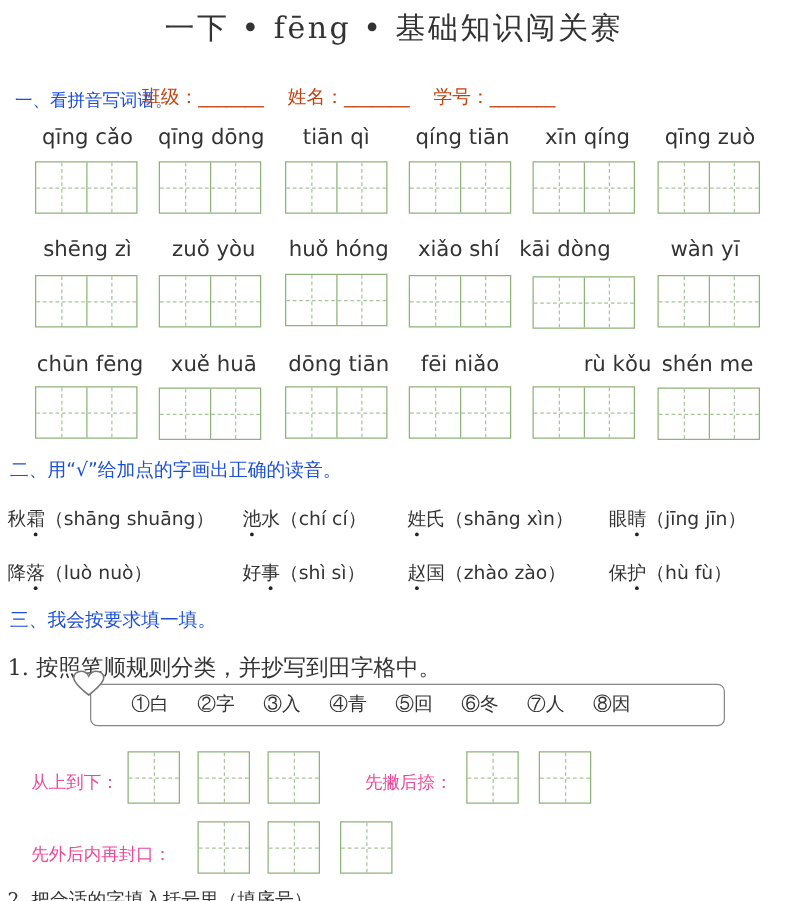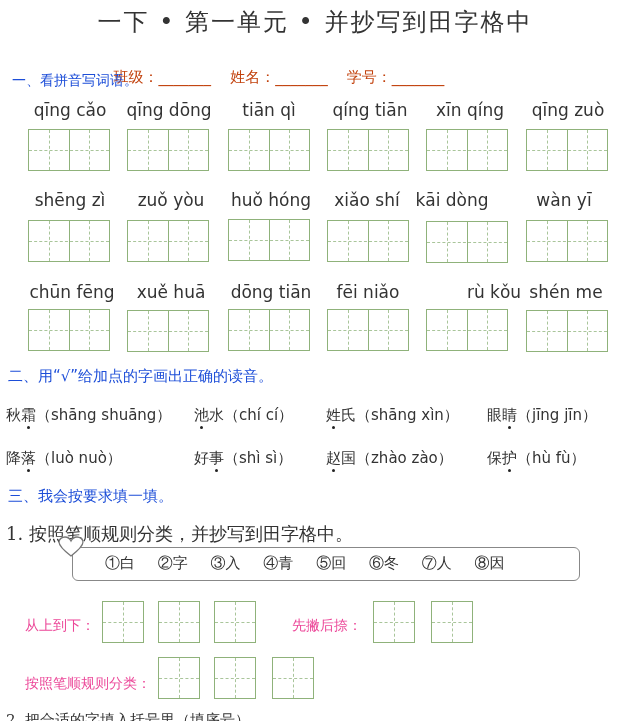--- a/index.html
+++ b/index.html
@@ -28,21 +28,21 @@
   .charbox { left: 72px; top: 547px; width: 508px; height: 34px; border: 1.5px solid #888;
              border-radius: 6px; box-sizing: border-box; }
   .charbox .items { position: absolute; left: 32px; top: 6px; font-size: 15px; font-family: "DejaVu Serif", serif; color: #333; white-space: nowrap; }
   .charbox .items span { margin-right: 18px; }
   .heart { left: 58px; top: 536px; width: 26px; height: 22px; }
   .label3 { font-size: 14px; color: #ec4899; font-family: "DejaVu Sans", sans-serif; }
 </style>
 </head>
 <body>
 
-<div class="abs title">一下 • 第一单元 • 并抄写到田字格中</div>
+<div class="abs title">一下 • fēng • 基础知识闯关赛</div>
 
 <div class="abs info">
   <span>班级：</span><span>_______</span>&nbsp;&nbsp;&nbsp;&nbsp;<span>姓名：</span><span>_______</span>&nbsp;&nbsp;&nbsp;&nbsp;<span>学号：</span><span>_______</span>
 </div>
 
 <div class="abs sec" style="top:72px;">一、看拼音写词语。</div>
 
 <div id="s1">
 
   <div class="abs pinyin" style="left:20px;top:100px;">qīng cǎo</div>
@@ -242,21 +242,21 @@
 <div class="abs label3" style="left:292px;top:617px;">先撇后捺：</div>
 <div class="sq" style="left:373px;top:601px;">
     <div class="v"></div>
     <div class="h"></div>
   </div>
 <div class="sq" style="left:431px;top:601px;">
     <div class="v"></div>
     <div class="h"></div>
   </div>
 
-<div class="abs label3" style="left:25px;top:675px;">按照笔顺规则分类：</div>
+<div class="abs label3" style="left:25px;top:675px;">先外后内再封口：</div>
 <div class="sq" style="left:158px;top:657px;">
     <div class="v"></div>
     <div class="h"></div>
   </div>
 <div class="sq" style="left:214px;top:657px;">
     <div class="v"></div>
     <div class="h"></div>
   </div>
 <div class="sq" style="left:272px;top:657px;">
     <div class="v"></div>

